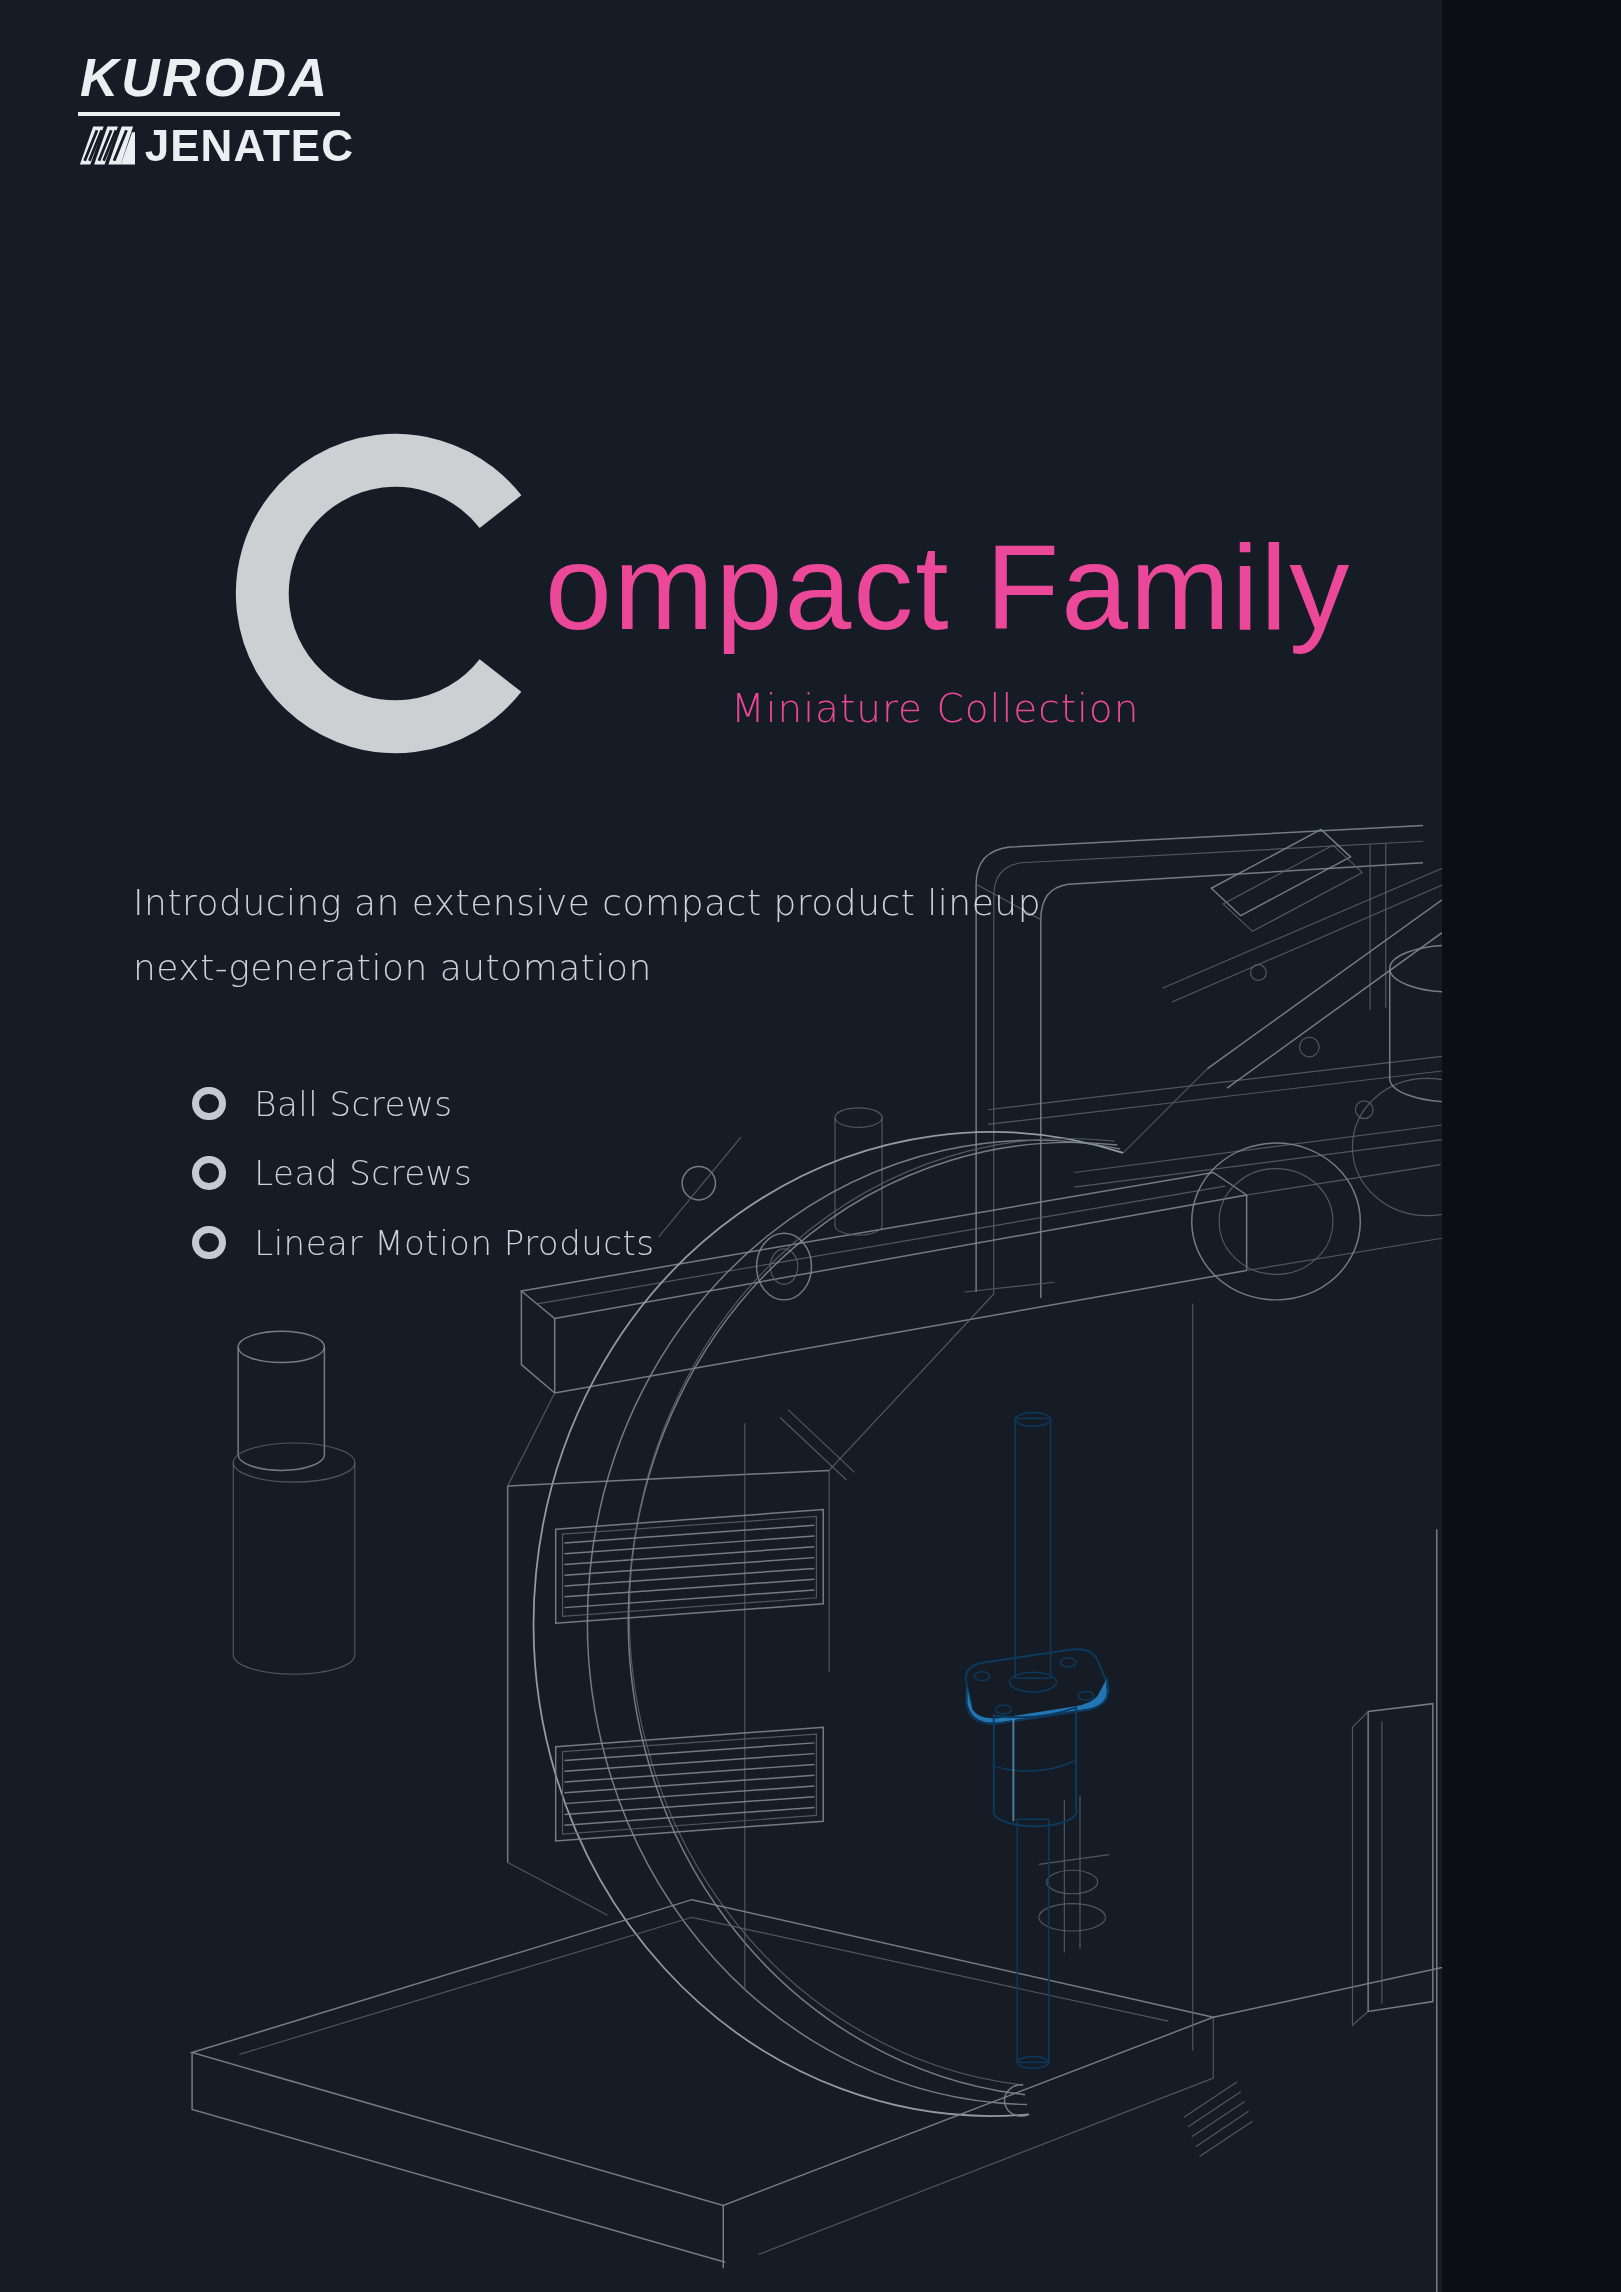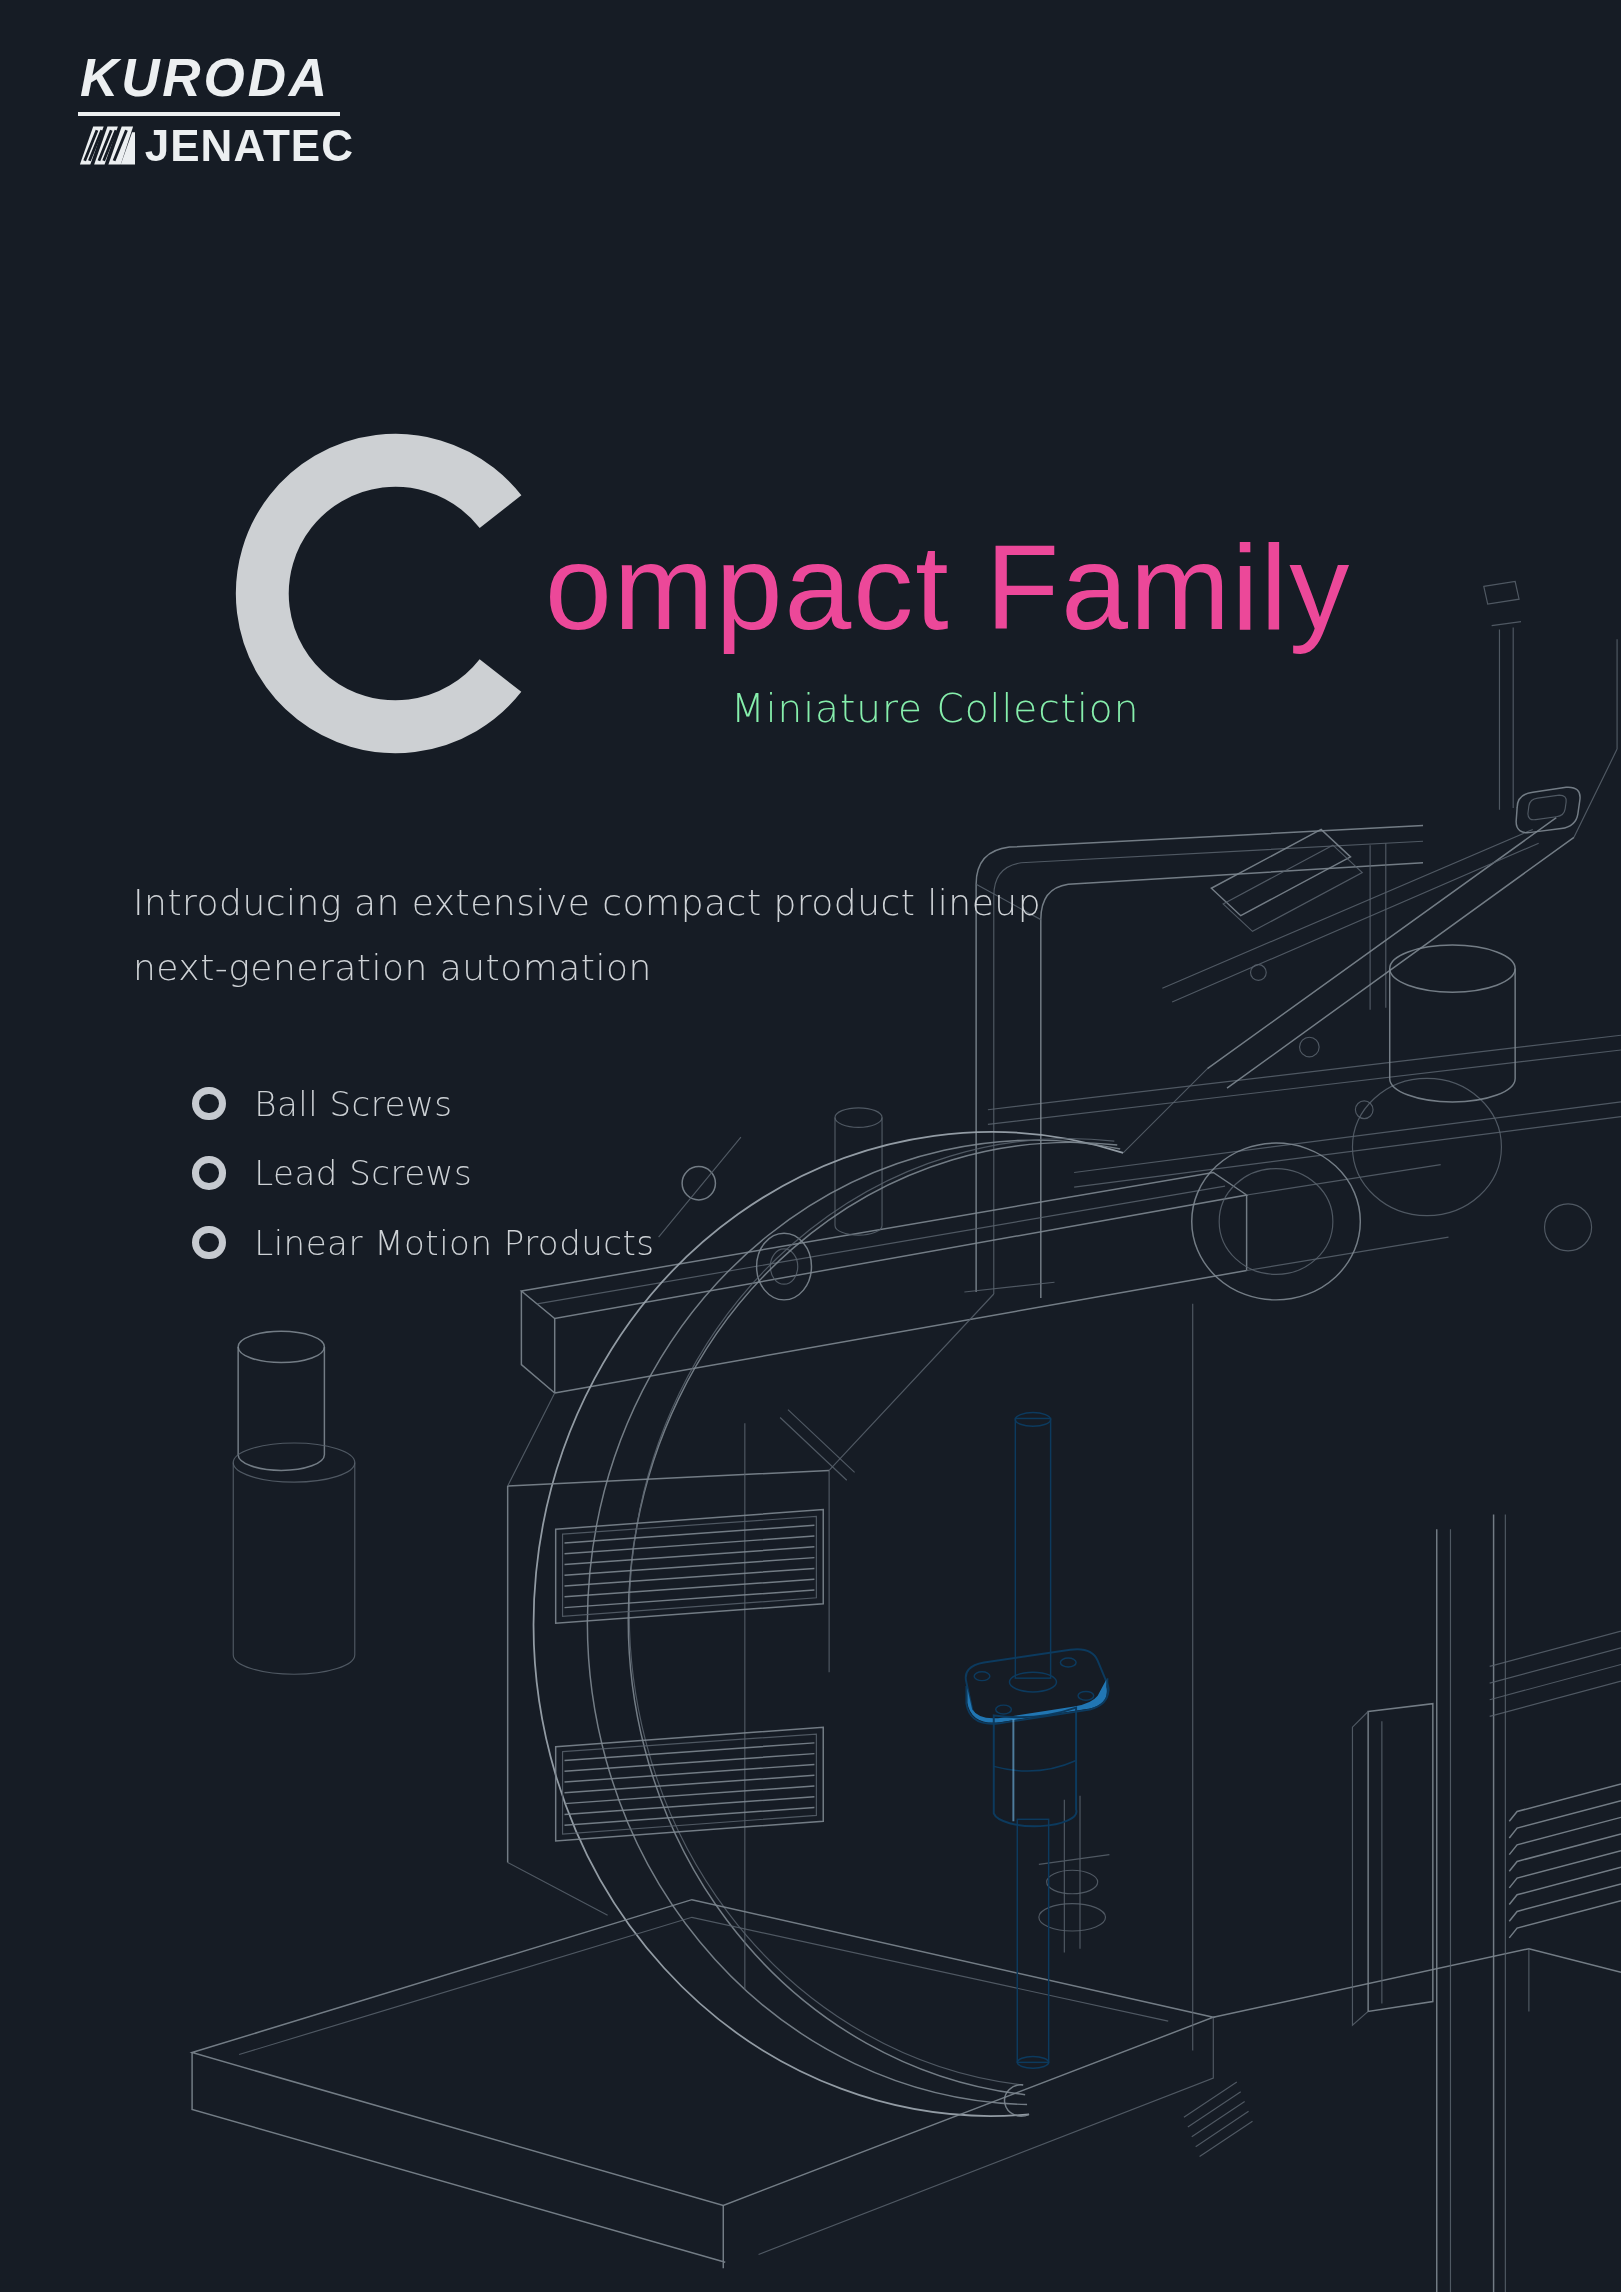--- a/index.html
+++ b/index.html
@@ -2,40 +2,40 @@
 <html style="--bg: #161c25; --ink: #eceff1; --muted: #ccd0d4; --accent-blue: #2e8fd2; --accent-blue-dark: #0c3a5e; --accent-blue-light: #74bdec; --wire: #7d8790; --wire-dim: #59636d; --c-gray: #cdd0d3;"><head>
 <meta charset="utf-8">
 <title></title>
 <style>
   :root{
     --bg:#161c25; --ink:#eceff1; --muted:#ccd0d4;
     --accent-blue:#2e8fd2; --accent-blue-dark:#0c3a5e; --accent-blue-light:#74bdec;
     --wire:#7d8790; --wire-dim:#59636d; --c-gray:#cdd0d3;
   }
   html,body{margin:0;padding:0;background:#0b0e13;}
-  .page{position:relative;width:1621px;height:2293px;background:var(--bg);
+  .page{position:relative;width:1442px;height:2293px;background:var(--bg);
         overflow:hidden;font-family:"Liberation Sans",sans-serif;}
 
   
   .logo{position:absolute;left:78px;top:51px;color:var(--ink);}
   .logo-primary{display:inline-block;font-size:53px;font-weight:bold;font-style:italic;
     letter-spacing:2.9px;line-height:1;padding:0 9.8px 7.8px 2px;border-bottom:4.9px solid var(--ink);}
   .logo-row{display:flex;align-items:center;gap:9.8px;margin-top:7.8px;}
   .logo-secondary{font-size:44px;font-weight:bold;letter-spacing:1px;line-height:1;}
   .hatch{display:block;}
 
   
   .hero-c{position:absolute;left:229px;top:425px;}
   .hero-c .c-hidden{position:absolute;left:0;top:0;color:transparent;font-size:9.8px;}
   .hero-title{position:absolute;left:545px;top:527px;white-space:nowrap;
     font-family:Liberation Sans, sans-serif;font-weight:200;
     font-size:120px;letter-spacing:2px;color:#ec4899;line-height:1;}
   .hero-subtitle{position:absolute;left:731px;top:686px;white-space:nowrap;
     font-family:"DejaVu Sans","Liberation Sans",sans-serif;font-weight:300;
-    font-size:39px;letter-spacing:1px;color:#86efac;}
+    font-size:39px;letter-spacing:1px;color:#ec4899;}
 
   
   .intro{position:absolute;left:133px;top:870px;
     font-family:"DejaVu Sans","Liberation Sans",sans-serif;font-weight:200;
     font-size:36px;line-height:65px;letter-spacing:0.5px;color:#ced2d6;white-space:nowrap;}
 
   
   .products{position:absolute;left:192px;top:1082px;}
   .product-row{display:flex;align-items:center;height:43px;margin-bottom:26.5px;gap:11px;}
   .ring{width:19.6px;height:19.6px;border:7.8px solid #c6cad0;border-radius:50%;flex:0 0 auto;}

